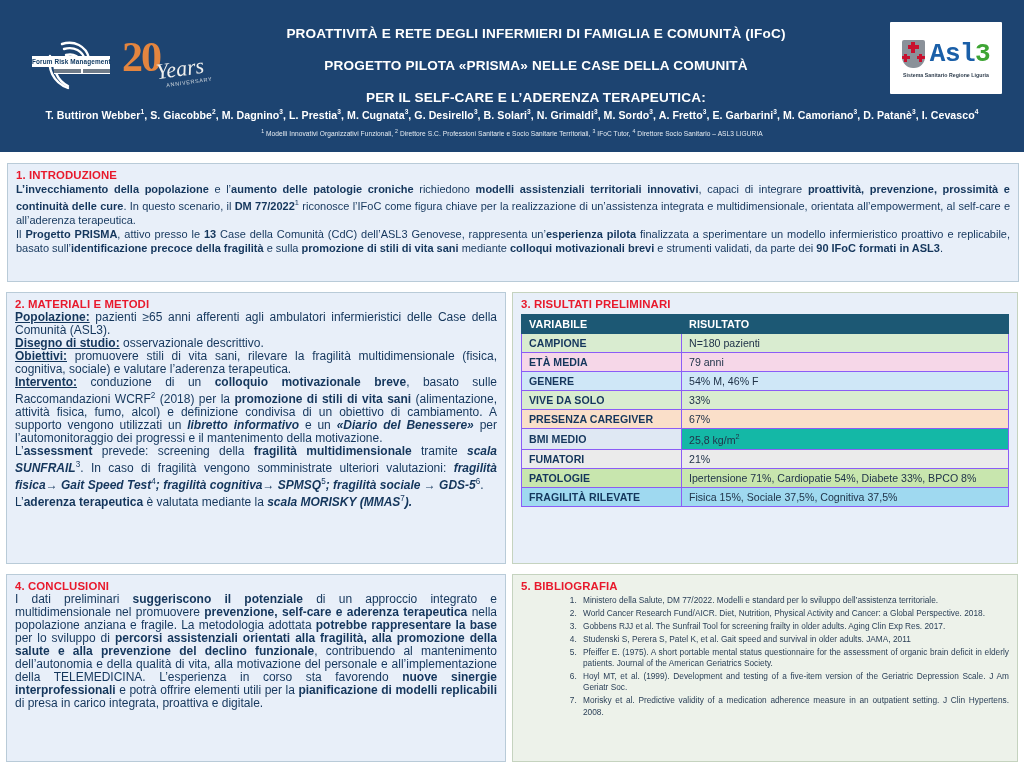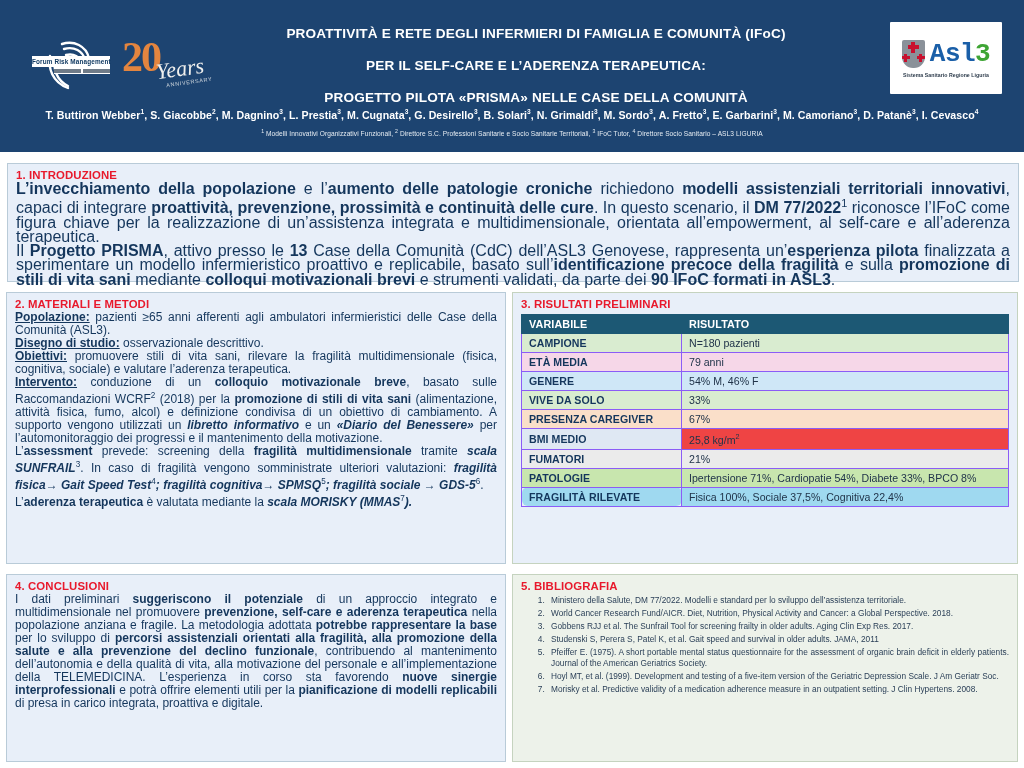--- a/index.html
+++ b/index.html
@@ -95,21 +95,21 @@
   
   .sec {
     position:absolute; background:#e8eff9; border:1px solid #b9cbd8;
     padding:5px 8px 6px 8px;
   }
   .sec-title {
     color:#e8192c; font-weight:bold; font-size:11.4px; letter-spacing:.01em;
     margin-bottom:1px;
   }
   .body-txt {
-    color:#14365c; font-size:16px; line-height:14.2px; text-align:justify;
+    color:#14365c; font-size:11px; line-height:14.2px; text-align:justify;
   }
   .body-txt b { font-weight:bold; }
   .body-txt u { text-decoration:underline; }
   .body-txt i { font-style:italic;font-weight:bold; }
   sup { font-size:.68em; vertical-align:super; }
 
   #sec-intro { left:7px; top:163px; width:1012px; height:119px; }
   #sec-metodi { left:6px; top:292px; width:500px; height:272px; }
   #sec-conclusioni { left:6px; top:574px; width:500px; height:188px; }
   #sec-risultati { left:512px; top:292px; width:506px; height:272px;
@@ -127,21 +127,21 @@
   table.results td.v { color:#21344a; }
   table.results tr.head td {
     background:#1c5874; color:#ffffff; font-weight:bold; font-size:10.8px;
     letter-spacing:.01em; border-color:#1c5874;
   }
 
   
   ol.refs { margin:3px 0 0 0; padding-left:26px; }
   ol.refs li {
     color:#2a3f57; font-size:8.3px; line-height:11.4px; text-align:justify;
-    margin-bottom:1.5px; padding-left:4px;
+    margin-bottom:1.5px; padding-left:4px;margin-left:32px;
   }
 </style>
 </head>
 <body>
 
 <div class="poster">
 
   <div class="header">
 
     <div class="logos-left">
@@ -164,22 +164,22 @@
       </div>
       <div class="years-logo">
         <div class="years-20">20</div>
         <div class="years-word">Years</div>
         <div class="years-sub">ANNIVERSARY</div>
       </div>
     </div>
 
     <div class="titles">
       <div class="title-line">PROATTIVITÀ E RETE DEGLI INFERMIERI DI FAMIGLIA E COMUNITÀ (IFoC)</div>
+      <div class="title-line">PROGETTO PILOTA «PRISMA» NELLE CASE DELLA COMUNITÀ</div>
       <div class="title-line">PER IL SELF-CARE E L’ADERENZA TERAPEUTICA:</div>
-      <div class="title-line">PROGETTO PILOTA «PRISMA» NELLE CASE DELLA COMUNITÀ</div>
     </div>
 
     <div class="authors">T. Buttiron Webber<sup>1</sup>, S. Giacobbe<sup>2</sup>, M. Dagnino<sup>3</sup>, L. Prestia<sup>3</sup>, M. Cugnata<sup>3</sup>, G. Desirello<sup>3</sup>, B. Solari<sup>3</sup>, N. Grimaldi<sup>3</sup>, M. Sordo<sup>3</sup>, A. Fretto<sup>3</sup>, E. Garbarini<sup>3</sup>, M. Camoriano<sup>3</sup>, D. Patanè<sup>3</sup>, I. Cevasco<sup>4</sup></div>
     <div class="affils"><sup>1</sup> Modelli Innovativi Organizzativi Funzionali, <sup>2</sup> Direttore S.C. Professioni Sanitarie e Socio Sanitarie Territoriali, <sup>3</sup> IFoC Tutor, <sup>4</sup> Direttore Socio Sanitario – ASL3 LIGURIA</div>
 
     <div class="asl-logo">
       <div class="asl-inner">
         <div class="asl-shield">
           <span class="cr" style="left:9.5px;top:2px;width:4px;height:11px;"></span>
           <span class="cr" style="left:6px;top:5.5px;width:11px;height:4px;"></span>
@@ -227,33 +227,33 @@
           <tr>
             <td class="k" style="background: rgb(217, 236, 208);">VIVE DA SOLO</td>
             <td class="v" style="background: rgb(217, 236, 208);">33%</td>
           </tr>
           <tr>
             <td class="k" style="background: rgb(250, 223, 201); margin-left: 42px;">PRESENZA CAREGIVER</td>
             <td class="v" style="background: rgb(250, 223, 201);">67%</td>
           </tr>
           <tr>
             <td class="k" style="background: rgb(223, 232, 243);">BMI MEDIO</td>
-            <td class="v" style="background: #ef4444;">25,8 kg/m<sup>2</sup></td>
+            <td class="v" style="background: #14b8a6;">25,8 kg/m<sup>2</sup></td>
           </tr>
           <tr>
             <td class="k" style="background: rgb(235, 235, 235);">FUMATORI</td>
             <td class="v" style="background: rgb(235, 235, 235);">21%</td>
           </tr>
           <tr>
             <td class="k" style="background: rgb(200, 230, 174);">PATOLOGIE</td>
             <td class="v" style="background: rgb(200, 230, 174);">Ipertensione 71%, Cardiopatie 54%, Diabete 33%, BPCO 8%</td>
           </tr>
           <tr>
-            <td class="k" style="background: rgb(159, 217, 240); border-radius: 6px;">FRAGILITÀ RILEVATE</td>
-            <td class="v" style="background: rgb(159, 217, 240);">Fisica 100%, Sociale 37,5%, Cognitiva 22,4%</td>
+            <td class="k" style="background: rgb(159, 217, 240);">FRAGILITÀ RILEVATE</td>
+            <td class="v" style="background: rgb(159, 217, 240);">Fisica 15%, Sociale 37,5%, Cognitiva 37,5%</td>
           </tr>
         </tbody>
     </table>
   </div>
 
   <div class="sec" id="sec-conclusioni">
     <div class="sec-title">4. CONCLUSIONI</div>
     <div class="body-txt">I dati preliminari <b>suggeriscono il potenziale</b> di un approccio integrato e multidimensionale nel promuovere <b>prevenzione, self-care e aderenza terapeutica</b> nella popolazione anziana e fragile. La metodologia adottata <b>potrebbe rappresentare la base</b> per lo sviluppo di <b>percorsi assistenziali orientati alla fragilità, alla promozione della salute e alla prevenzione del declino funzionale</b>, contribuendo al mantenimento dell’autonomia e della qualità di vita, alla motivazione del personale e all’implementazione della TELEMEDICINA. L’esperienza in corso sta favorendo <b>nuove sinergie interprofessionali</b> e potrà offrire elementi utili per la <b>pianificazione di modelli replicabili</b> di presa in carico integrata, proattiva e digitale.</div>
   </div>
 

